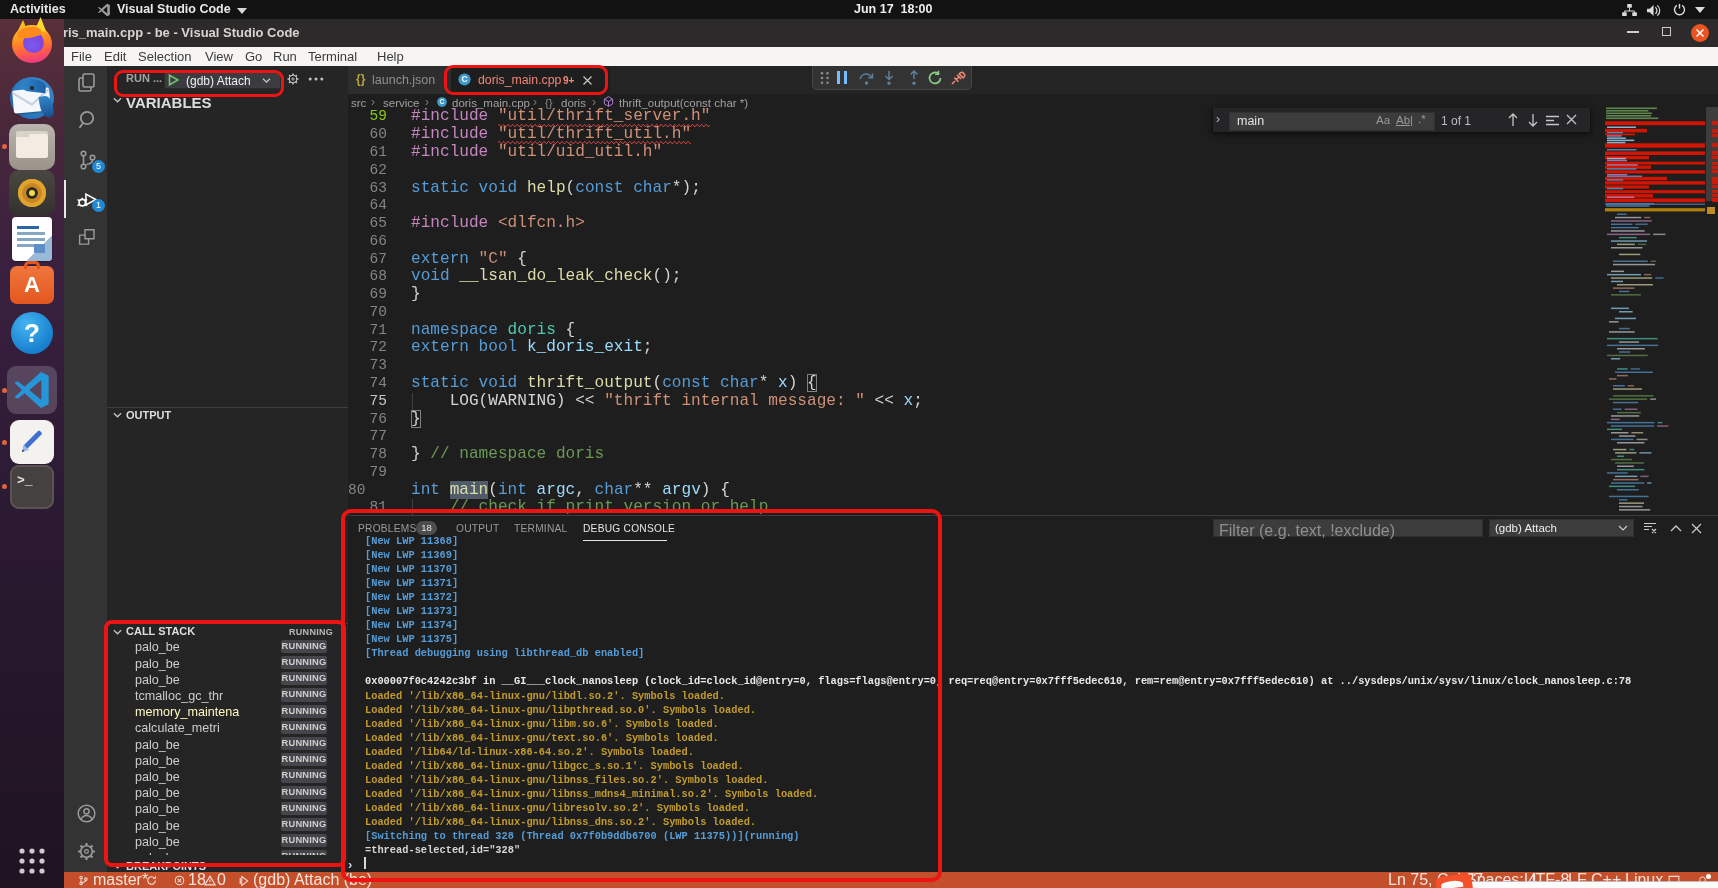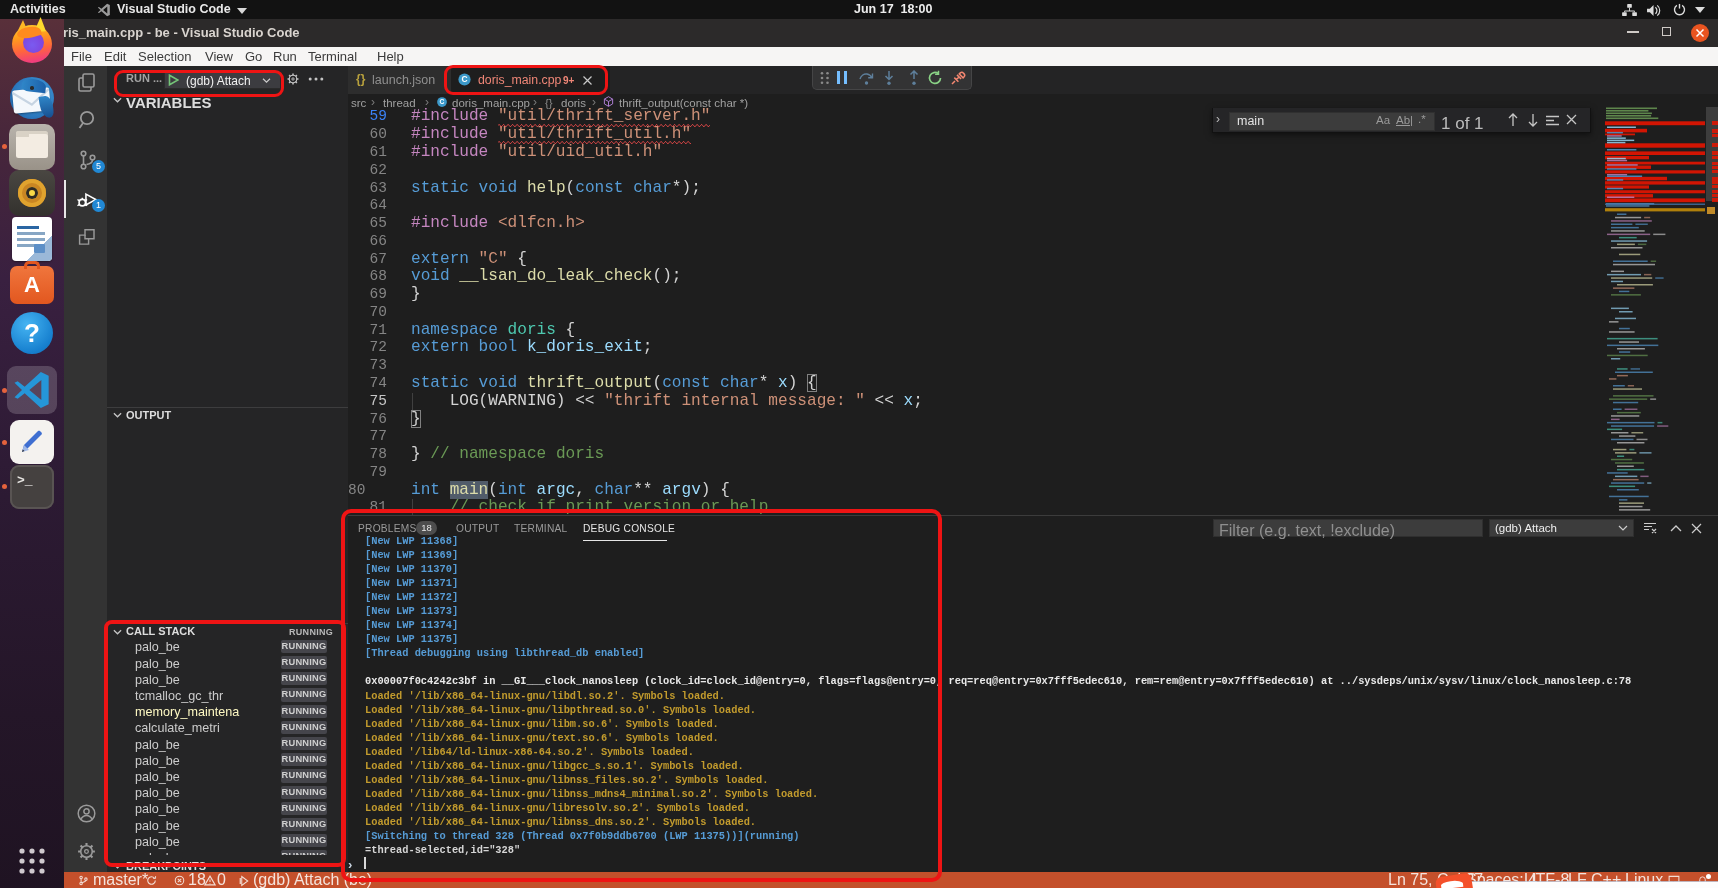--- a/index.html
+++ b/index.html
@@ -209,37 +209,37 @@
  <path d="M13.5 8a5.5 5.5 0 1 1-2-4.3"></path>
       <path d="M11.5 0.8v3.4H8.1" stroke-width="1.5"></path>
     </svg>
 <svg class="abs" style="left:950px;top:70px" width="16" height="16" viewBox="0 0 16 16" fill="none" stroke="#f48771" stroke-width="1.5">
  <path d="M2 14l3-3M4.3 7.6 8.4 11.7M7 4.9 11.1 9M6.2 9.8l2.6-2.6M9.3 3.9l1-1c1-.8 2.6-.4 3.4.5.9.9 1.3 2.4.4 3.3l-1 1.1z"></path>
     </svg>
 
 <div class="abs" style="left:348px;top:94px;width:1370px;height:13px;background:#1e1e1e"></div>
 <div class="bc" style="left:351px">src</div>
     <div class="bcs" style="left:371px">›</div>
-<div class="bc" style="left:383px">thread</div>
+<div class="bc" style="left:383px">service</div>
     <div class="bcs" style="left:425px">›</div>
 <svg class="abs" style="left:436px;top:95.5px;z-index:3" width="12" height="12" viewBox="0 0 16 16">
       <circle cx="8" cy="8" r="6.5" fill="#3c99c9"></circle>
       <text x="8" y="11" font-size="9" font-weight="bold" fill="#fff" text-anchor="middle" font-family="Liberation Sans">C</text>
     </svg>
 <div class="bc" style="left:452px">doris_main.cpp</div>
     <div class="bcs" style="left:533px">›</div>
 <div class="bc" style="left:545px;color:#8a8a8a">{}</div>
 <div class="bc" style="left:561px">doris</div>
     <div class="bcs" style="left:592px">›</div>
 <svg class="abs" style="left:603px;top:96px;z-index:3" width="11" height="11" viewBox="0 0 16 16" fill="none" stroke="#b180d7" stroke-width="1.4">
       <path d="M8 1 14 4.5v7L8 15 2 11.5v-7z M2 4.5 8 8l6-3.5M8 8v7"></path>
     </svg>
 <div class="bc" style="left:619px">thrift_output(const char *)</div>
 <div class="abs" style="left:348px;top:107px;width:1370px;height:408px;background:#1e1e1e"></div>
-<div class="abs" style="top:108.4px;left:348px;width:39px;height:17.77px;text-align:right;color:#3b82f6;font:14.5px 'Liberation Mono',monospace;line-height:17.77px">59</div>
+<div class="abs" style="top:108.4px;left:348px;width:39px;height:17.77px;text-align:right;color:#84cc16;font:14.5px 'Liberation Mono',monospace;line-height:17.77px">59</div>
     <div class="abs" style="top:108.4px;left:411px;height:17.77px;white-space:pre;font:16.1px 'Liberation Mono',monospace;line-height:17.77px"><span style="color:#C586C0">#include </span><span style="color:#CE9178">"util/thrift_server.h"</span></div>
     <div class="abs" style="top:126.2px;left:348px;width:39px;height:17.77px;text-align:right;color:#858585;font:14.5px 'Liberation Mono',monospace;line-height:17.77px">60</div>
     <div class="abs" style="top:126.2px;left:411px;height:17.77px;white-space:pre;font:16.1px 'Liberation Mono',monospace;line-height:17.77px"><span style="color:#C586C0">#include </span><span style="color:#CE9178">"util/thrift_util.h"</span></div>
     <div class="abs" style="top:143.9px;left:348px;width:39px;height:17.77px;text-align:right;color:#858585;font:14.5px 'Liberation Mono',monospace;line-height:17.77px">61</div>
     <div class="abs" style="top:143.9px;left:411px;height:17.77px;white-space:pre;font:16.1px 'Liberation Mono',monospace;line-height:17.77px"><span style="color:#C586C0">#include </span><span style="color:#CE9178">"util/uid_util.h"</span></div>
     <div class="abs" style="top:161.7px;left:348px;width:39px;height:17.77px;text-align:right;color:#858585;font:14.5px 'Liberation Mono',monospace;line-height:17.77px">62</div>
     <div class="abs" style="top:161.7px;left:411px;height:17.77px;white-space:pre;font:16.1px 'Liberation Mono',monospace;line-height:17.77px"></div>
     <div class="abs" style="top:179.5px;left:348px;width:39px;height:17.77px;text-align:right;color:#858585;font:14.5px 'Liberation Mono',monospace;line-height:17.77px">63</div>
     <div class="abs" style="top:179.5px;left:411px;height:17.77px;white-space:pre;font:16.1px 'Liberation Mono',monospace;line-height:17.77px"><span style="color:#569CD6">static void </span><span style="color:#DCDCAA">help</span><span style="color:#d4d4d4">(</span><span style="color:#569CD6">const char</span><span style="color:#d4d4d4">*);</span></div>
     <div class="abs" style="top:197.2px;left:348px;width:39px;height:17.77px;text-align:right;color:#858585;font:14.5px 'Liberation Mono',monospace;line-height:17.77px">64</div>
@@ -287,21 +287,21 @@
       <path d="M0 2.6 Q 1.12 0.2 2.25 2.6 Q 3.38 5.0 4.50 2.6 Q 5.62 0.2 6.75 2.6 Q 7.88 5.0 9.00 2.6 Q 10.12 0.2 11.25 2.6 Q 12.38 5.0 13.50 2.6 Q 14.62 0.2 15.75 2.6 Q 16.88 5.0 18.00 2.6 Q 19.12 0.2 20.25 2.6 Q 21.38 5.0 22.50 2.6 Q 23.62 0.2 24.75 2.6 Q 25.88 5.0 27.00 2.6 Q 28.12 0.2 29.25 2.6 Q 30.38 5.0 31.50 2.6 Q 32.62 0.2 33.75 2.6 Q 34.88 5.0 36.00 2.6 Q 37.12 0.2 38.25 2.6 Q 39.38 5.0 40.50 2.6 Q 41.62 0.2 42.75 2.6 Q 43.88 5.0 45.00 2.6 Q 46.12 0.2 47.25 2.6 Q 48.38 5.0 49.50 2.6 Q 50.62 0.2 51.75 2.6 Q 52.88 5.0 54.00 2.6 Q 55.12 0.2 56.25 2.6 Q 57.38 5.0 58.50 2.6 Q 59.62 0.2 60.75 2.6 Q 61.88 5.0 63.00 2.6 Q 64.12 0.2 65.25 2.6 Q 66.38 5.0 67.50 2.6 Q 68.62 0.2 69.75 2.6 Q 70.88 5.0 72.00 2.6 Q 73.12 0.2 74.25 2.6 Q 75.38 5.0 76.50 2.6 Q 77.62 0.2 78.75 2.6 Q 79.88 5.0 81.00 2.6 Q 82.12 0.2 83.25 2.6 Q 84.38 5.0 85.50 2.6 Q 86.62 0.2 87.75 2.6 Q 88.88 5.0 90.00 2.6 Q 91.12 0.2 92.25 2.6 Q 93.38 5.0 94.50 2.6 Q 95.62 0.2 96.75 2.6 Q 97.88 5.0 99.00 2.6 Q 100.12 0.2 101.25 2.6 Q 102.38 5.0 103.50 2.6 Q 104.62 0.2 105.75 2.6 Q 106.88 5.0 108.00 2.6 Q 109.12 0.2 110.25 2.6 Q 111.38 5.0 112.50 2.6 Q 113.62 0.2 114.75 2.6 Q 115.88 5.0 117.00 2.6 Q 118.12 0.2 119.25 2.6 Q 120.38 5.0 121.50 2.6 Q 122.62 0.2 123.75 2.6 Q 124.88 5.0 126.00 2.6 Q 127.12 0.2 128.25 2.6 Q 129.38 5.0 130.50 2.6 Q 131.62 0.2 132.75 2.6 Q 133.88 5.0 135.00 2.6 Q 136.12 0.2 137.25 2.6 Q 138.38 5.0 139.50 2.6 Q 140.62 0.2 141.75 2.6 Q 142.88 5.0 144.00 2.6 Q 145.12 0.2 146.25 2.6 Q 147.38 5.0 148.50 2.6 Q 149.62 0.2 150.75 2.6 Q 151.88 5.0 153.00 2.6 Q 154.12 0.2 155.25 2.6 Q 156.38 5.0 157.50 2.6 Q 158.62 0.2 159.75 2.6 Q 160.88 5.0 162.00 2.6 Q 163.12 0.2 164.25 2.6 Q 165.38 5.0 166.50 2.6 Q 167.62 0.2 168.75 2.6 Q 169.88 5.0 171.00 2.6 Q 172.12 0.2 173.25 2.6 Q 174.38 5.0 175.50 2.6 Q 176.62 0.2 177.75 2.6 Q 178.88 5.0 180.00 2.6 Q 181.12 0.2 182.25 2.6 Q 183.38 5.0 184.50 2.6 Q 185.62 0.2 186.75 2.6 Q 187.88 5.0 189.00 2.6 Q 190.12 0.2 191.25 2.6 Q 192.38 5.0 193.50 2.6"></path>
     </svg>
 
 <div class="abs" style="left:1212px;top:108px;width:379px;height:25px;background:#252527;border:1px solid #111;border-top:none;box-shadow:0 2px 6px rgba(0,0,0,.5)"></div>
 <div class="abs" style="left:1216px;top:112px;color:#bbb;font-size:12px">›</div>
 <div class="abs" style="left:1229px;top:111.5px;width:206px;height:19px;background:#3c3c3c;border:1px solid #303030"></div>
 <div class="abs" style="left:1237px;top:114px;color:#e3e3e3;font-size:12.5px;line-height:15px">main</div>
 <div class="abs" style="left:1376px;top:114px;color:#9a9a9a;font-size:11.5px">Aa</div>
 <div class="abs" style="left:1396px;top:114px;color:#9a9a9a;font-size:11.5px;text-decoration:underline">Ab|</div>
 <div class="abs" style="left:1418px;top:113px;color:#9a9a9a;font-size:11.5px">.*</div>
-<div class="abs" style="left:1441px;top:114px;color:#bcbcbc;font-size:17px">1 of 1</div>
+<div class="abs" style="left:1441px;top:114px;color:#bcbcbc;font-size:12px">1 of 1</div>
 <svg class="abs" style="left:1506px;top:112px" width="14" height="16" viewBox="0 0 14 16" fill="none" stroke="#c5c5c5" stroke-width="1.3">
       <path d="M7 14V2M3 6l4-4 4 4"></path>
     </svg>
 <svg class="abs" style="left:1526px;top:112px" width="14" height="16" viewBox="0 0 14 16" fill="none" stroke="#c5c5c5" stroke-width="1.3">
       <path d="M7 2v12M3 10l4 4 4-4"></path>
     </svg>
 <svg class="abs" style="left:1545px;top:114px" width="15" height="13" viewBox="0 0 15 13" fill="none" stroke="#c5c5c5" stroke-width="1.4">
       <path d="M1 2.5h13M1 6.5h8M1 10.5h13"></path>
     </svg>
 <svg class="abs" style="left:1565px;top:113px" width="13" height="13" viewBox="0 0 13 13" fill="none" stroke="#c5c5c5" stroke-width="1.3">

